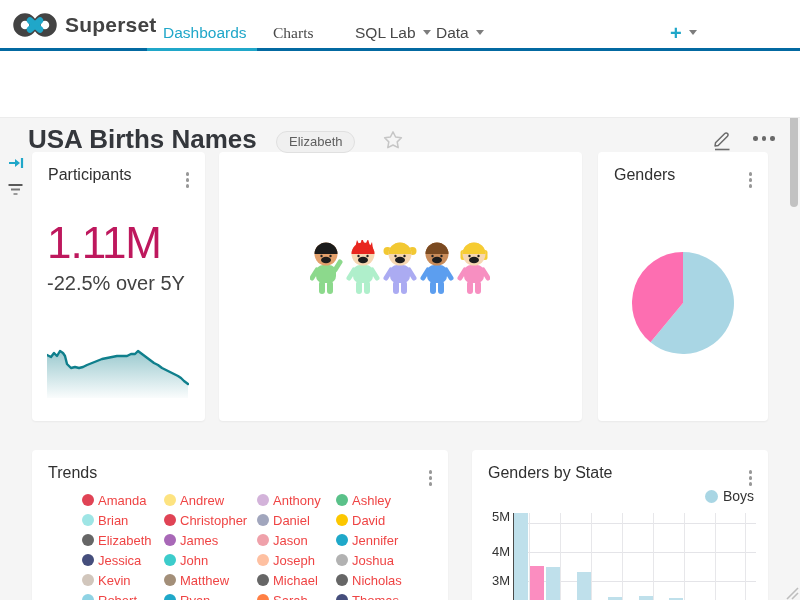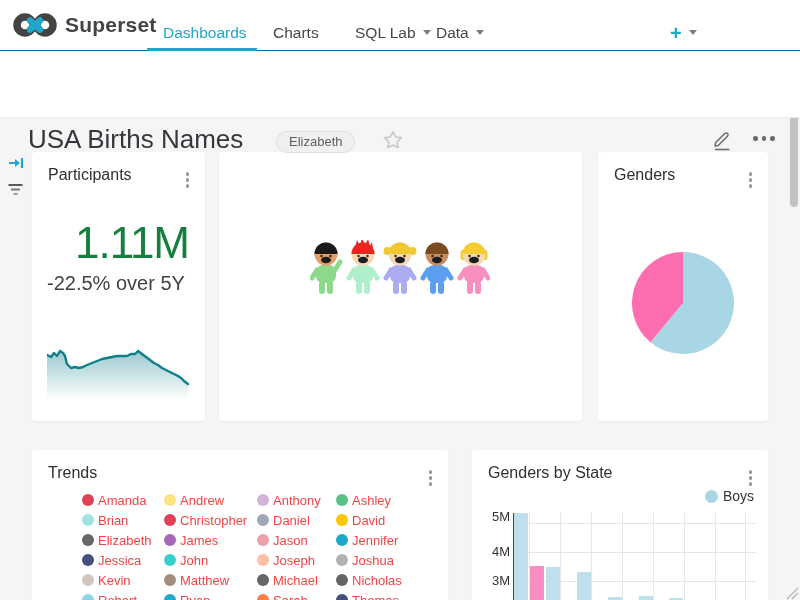--- a/index.html
+++ b/index.html
@@ -1,45 +1,45 @@
 <!DOCTYPE html>
 <html><head>
 <meta charset="utf-8">
 <style>
   html,body{margin:0;padding:0;background:#ffffff;}
   *{box-sizing:border-box;}
   #stage{position:relative;width:800px;height:600px;overflow:hidden;background:#F5F5F5;
          font-family:"Liberation Sans","DejaVu Sans",sans-serif;color:#333;}
   
-  #nav{position:absolute;left:0;top:0;width:800px;height:51px;background:#fff;border-bottom:1px solid #0369a1;z-index:5;}
+  #nav{position:absolute;left:0;top:0;width:800px;height:51px;background:#fff;border-bottom:3px solid #0369a1;z-index:5;}
   .brand{position:absolute;left:13px;top:10px;display:flex;align-items:center;gap:8px;cursor:pointer;}
   .brand-text{font-size:21px;font-weight:bold;color:#434343;letter-spacing:.2px;}
   .nav-item{position:absolute;top:7px;height:51px;display:flex;align-items:center;font-size:15.5px;color:#484848;cursor:pointer;}
   .nav-item.active{color:#20A7C9;}
   #nav-underline{position:absolute;left:147px;top:48px;width:110px;height:3px;background:#20A7C9;}
   .caret{width:0;height:0;border-left:4px solid transparent;border-right:4px solid transparent;border-top:5px solid #7d7d7d;display:inline-block;margin-left:7px;}
   .plus{color:#20A7C9;font-size:20px;font-weight:bold;line-height:1;}
   
   #dash-header{position:absolute;left:0;top:51px;width:800px;height:67px;background:#fff;border-bottom:1px solid #ECECEC;z-index:4;}
-  #dash-title{position:absolute;left:28px;top:73px;font-size:26px;font-weight:400;color:#34373c;}
+  #dash-title{position:absolute;left:28px;top:73px;font-size:26px;font-weight:700;color:#34373c;}
   #pub-badge{position:absolute;left:276px;top:80px;background:#F0F0F0;border:1px solid #E0E0E0;border-radius:11px;
              font-size:13px;color:#5e5e5e;padding:2px 12px 3px 12px;cursor:pointer;}
   #star-btn{position:absolute;left:383px;top:79px;cursor:pointer;}
   #edit-btn{position:absolute;left:712px;top:77px;cursor:pointer;}
   #more-btn{position:absolute;left:753px;top:85px;display:flex;gap:4px;cursor:pointer;}
   #more-btn i{width:4.5px;height:4.5px;border-radius:50%;background:#696969;}
   
   .strip-icon{position:absolute;cursor:pointer;}
   
   .card{position:absolute;background:#fff;border-radius:4px;box-shadow:0 1px 2px rgba(0,0,0,.05);}
   .card-title{position:absolute;left:16px;top:14px;font-size:16px;font-weight:500;color:#303030;}
   .kebab{position:absolute;right:14px;top:18px;display:flex;flex-direction:column;gap:2.5px;cursor:pointer;padding:2px;}
   .kebab i{width:3.5px;height:3.5px;border-radius:50%;background:#989898;}
   
-  #bignum{position:absolute;left:15px;top:66px;font-size:44px;color:#15803d;letter-spacing:-1px;margin-left:28px;}
+  #bignum{position:absolute;left:15px;top:66px;font-size:44px;color:#be185d;letter-spacing:-1px;}
   #bignum-sub{position:absolute;left:15px;top:120px;font-size:20px;color:#424242;}
   #spark{position:absolute;left:15px;top:188px;}
   
   #welcome-heading{position:absolute;left:0;top:30px;width:100%;text-align:center;font-size:28px;font-weight:500;color:#363c46;}
   #kids{position:absolute;left:91px;top:88px;}
   
   #genders-pie{position:absolute;left:30px;top:96px;}
   
   #trends-legend{position:absolute;left:50px;top:40px;display:grid;grid-template-columns:82px 93px 79px 110px;grid-auto-rows:20px;align-items:center;}
   .legend-item{display:flex;align-items:center;cursor:pointer;}
@@ -69,21 +69,21 @@
         <circle cx="12" cy="15" r="8" fill="none" stroke="#434343" stroke-width="7.5"></circle>
         <circle cx="32" cy="15" r="8" fill="none" stroke="#434343" stroke-width="7.5"></circle>
         <line x1="17" y1="10.5" x2="27" y2="19.5" stroke="#20A7C9" stroke-width="6.5" stroke-linecap="round"></line>
         <line x1="17" y1="19.5" x2="27" y2="10.5" stroke="#20A7C9" stroke-width="6.5" stroke-linecap="round"></line>
       </svg>
       <span class="brand-text">Superset</span>
     </div>
     <div class="nav-item active" style="left:163px;">
       <span>Dashboards</span>
     </div>
-    <div class="nav-item" style="left:273px;">
+    <div class="nav-item" style="left:273px;font-family:Liberation Serif, serif;">
       <span>Charts</span>
     </div>
     <div class="nav-item" style="left:346px;margin-left:9px;">
       <span>SQL Lab</span>
         <span class="caret"></span>
     </div>
     <div class="nav-item" style="left:436px;">
       <span>Data</span>
         <span class="caret"></span>
     </div>

